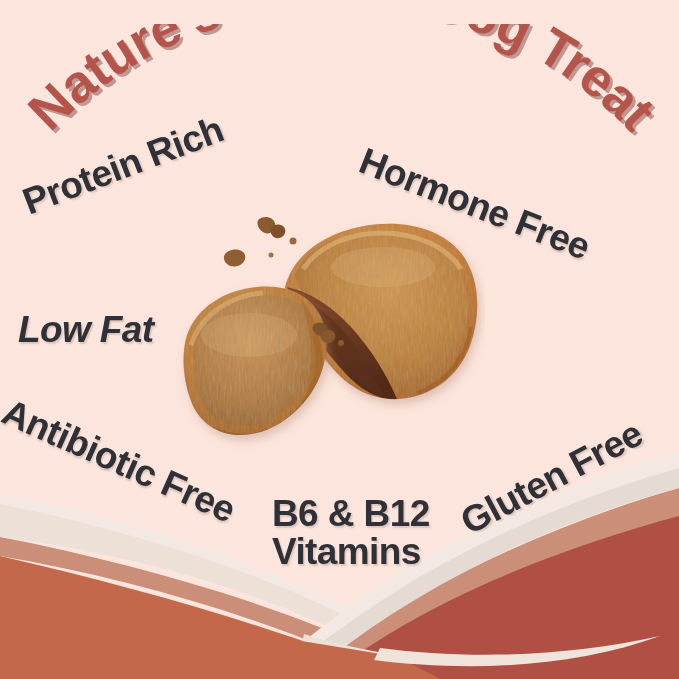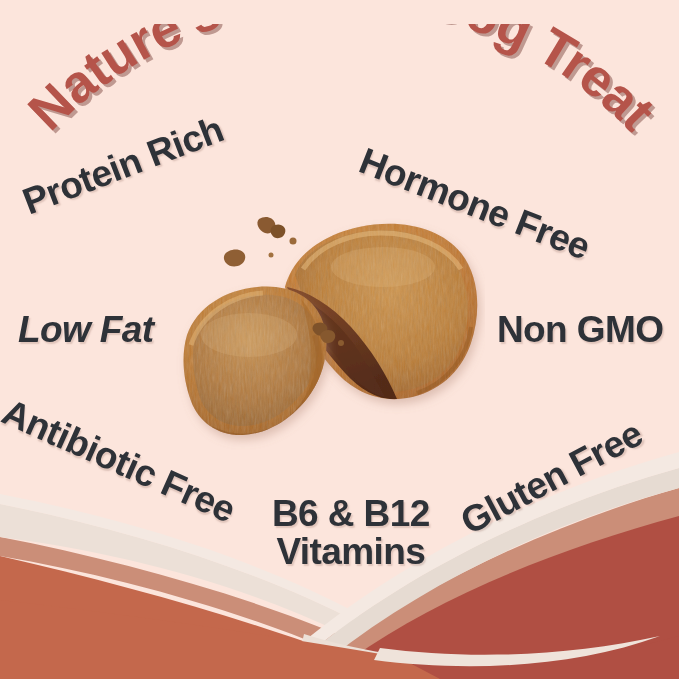--- a/index.html
+++ b/index.html
@@ -55,21 +55,21 @@
     text-shadow: 1.5px 2px 1.5px rgba(150,110,100,0.28);
     line-height: 1.02;
   }
 
   .l-protein  { left: 18px;  top: 186px; font-size: 37px; transform: rotate(-21deg); transform-origin: left top; }
   .l-hormone  { left: 368px; top: 142px; font-size: 37px; transform: rotate(21.5deg); transform-origin: left top; }
   .l-lowfat   { left: 18px;  top: 311px; font-size: 37px; font-style: italic; }
   .l-nongmo   { left: 497px; top: 311px; font-size: 37px; }
   .l-anti     { left: 12px;  top: 393px; font-size: 37px; transform: rotate(24deg); transform-origin: left top; }
   .l-gluten   { left: 455px; top: 508px; font-size: 37px; transform: rotate(-28deg); transform-origin: left top; }
-  .l-vitamins { left: 272px; top: 495px; font-size: 37px; text-align: center; }
+  .l-vitamins { left: 272px; top: 495px; font-size: 37px; }
 
   
   .treat-stage {
     position: absolute;
     left: 175px;
     top: 195px;
     width: 310px;
     height: 290px;
   }
   .treat-stage svg { display: block; }
@@ -124,21 +124,20 @@
       <textPath href="#arcPathShadow" startOffset="50%" text-anchor="middle">Nature's Perfect Dog Treat</textPath>
     </text>
     <text fill="#b5544a">
       <textPath href="#arcPath" startOffset="50%" text-anchor="middle">Nature's Perfect Dog Treat</textPath>
     </text>
   </svg>
 
   <div class="label l-protein">Protein Rich</div>
   <div class="label l-hormone">Hormone Free</div>
   <div class="label l-lowfat">Low Fat</div>
-  <div class="label l-nongmo">Non GMO</div>
   <div class="label l-anti">Antibiotic Free</div>
   <div class="label l-gluten">Gluten Free</div>
   <div class="label l-vitamins">
     <div>B6 &amp; B12</div>
     <div>Vitamins</div>
   </div>
 
   <div class="treat-stage">
     <svg width="310" height="290" viewBox="0 0 310 290">
       <defs>

